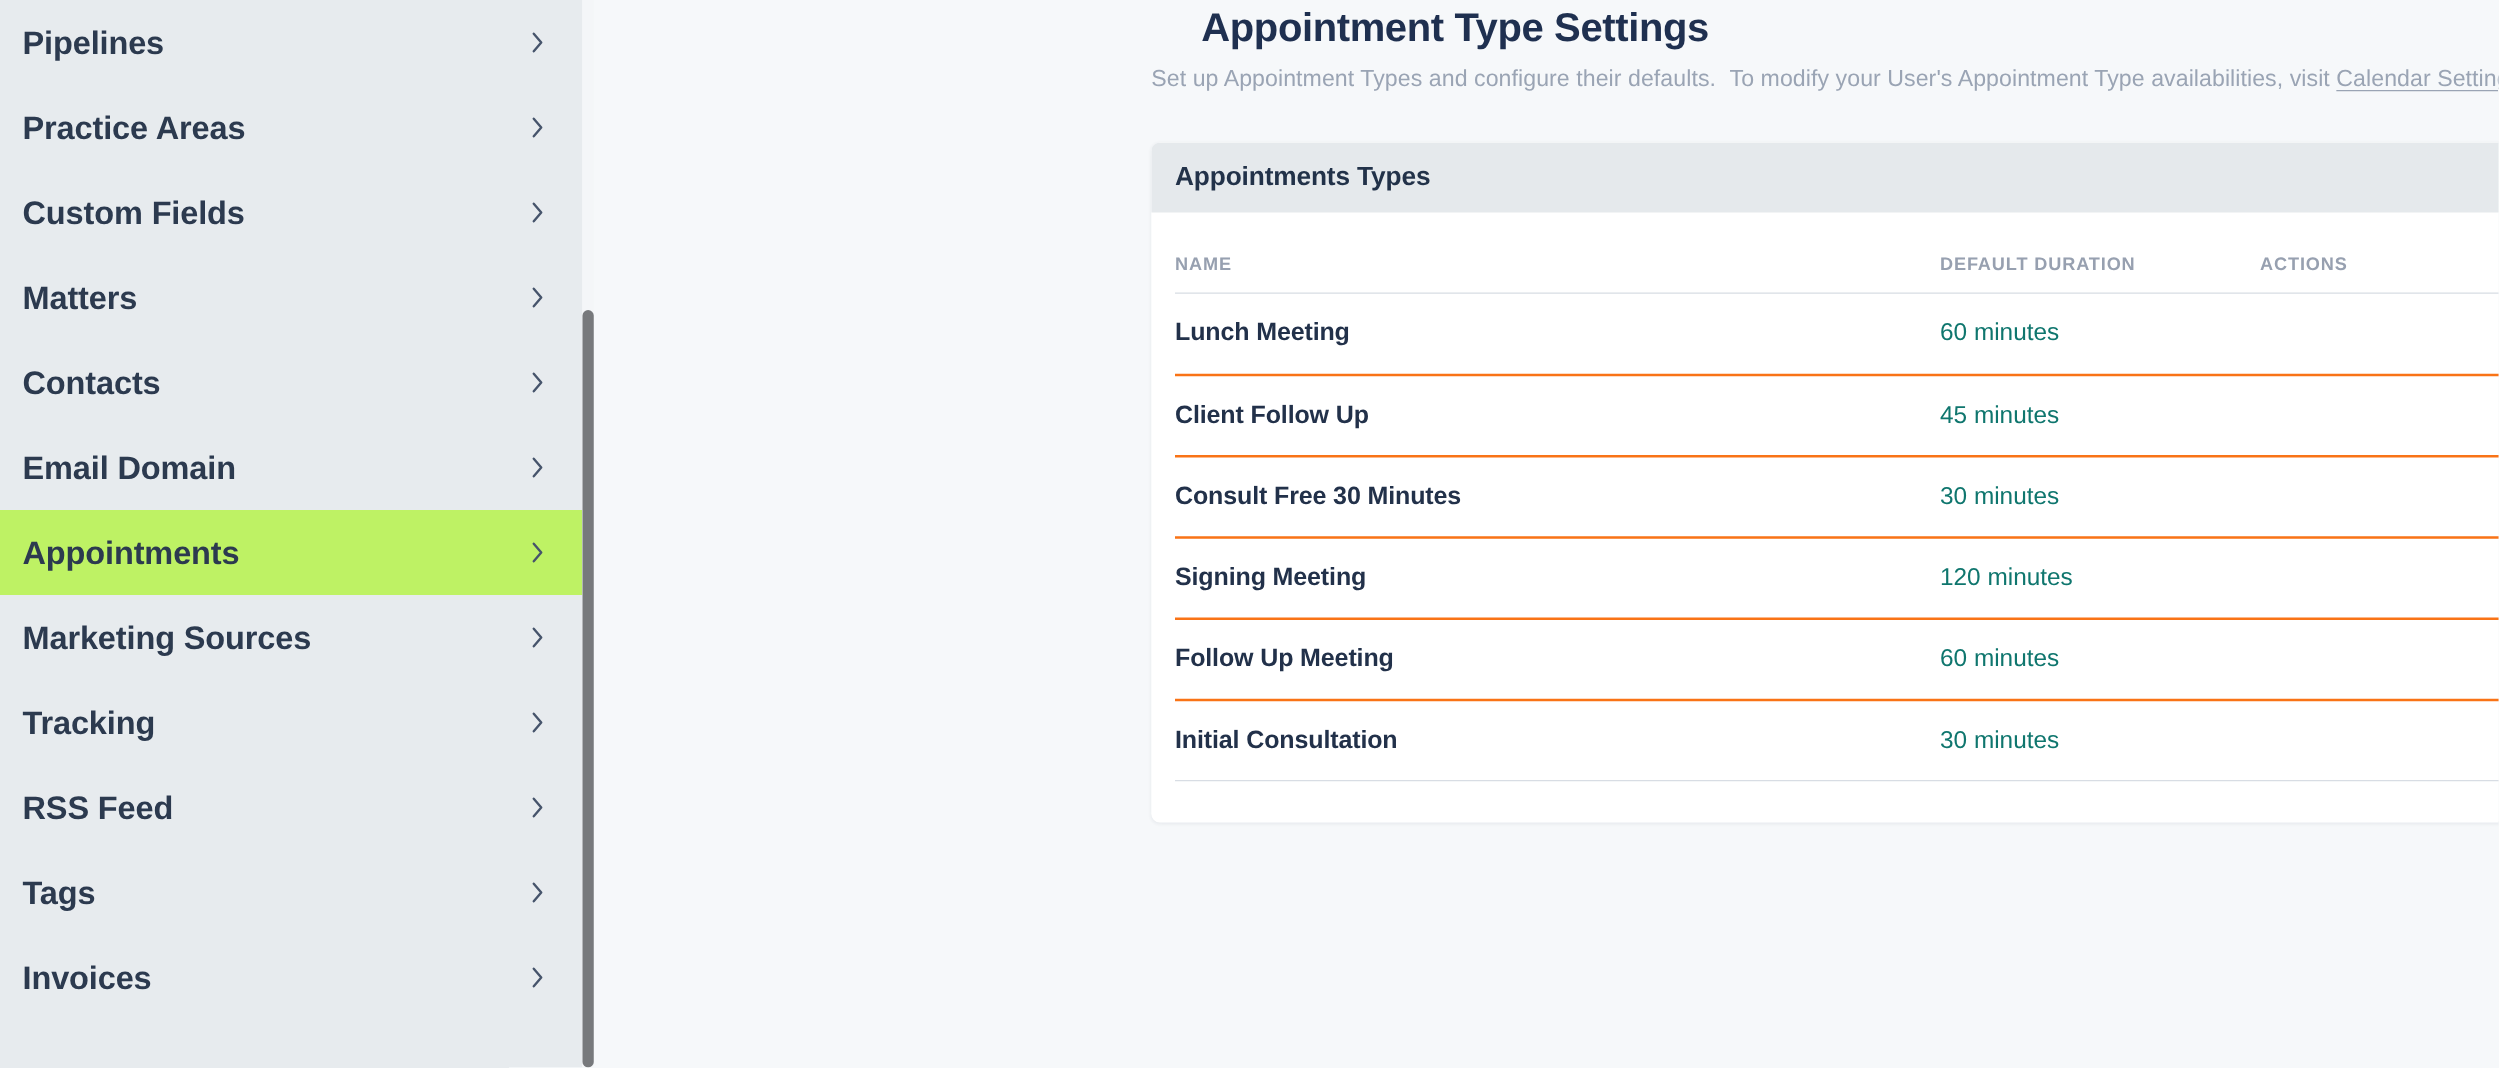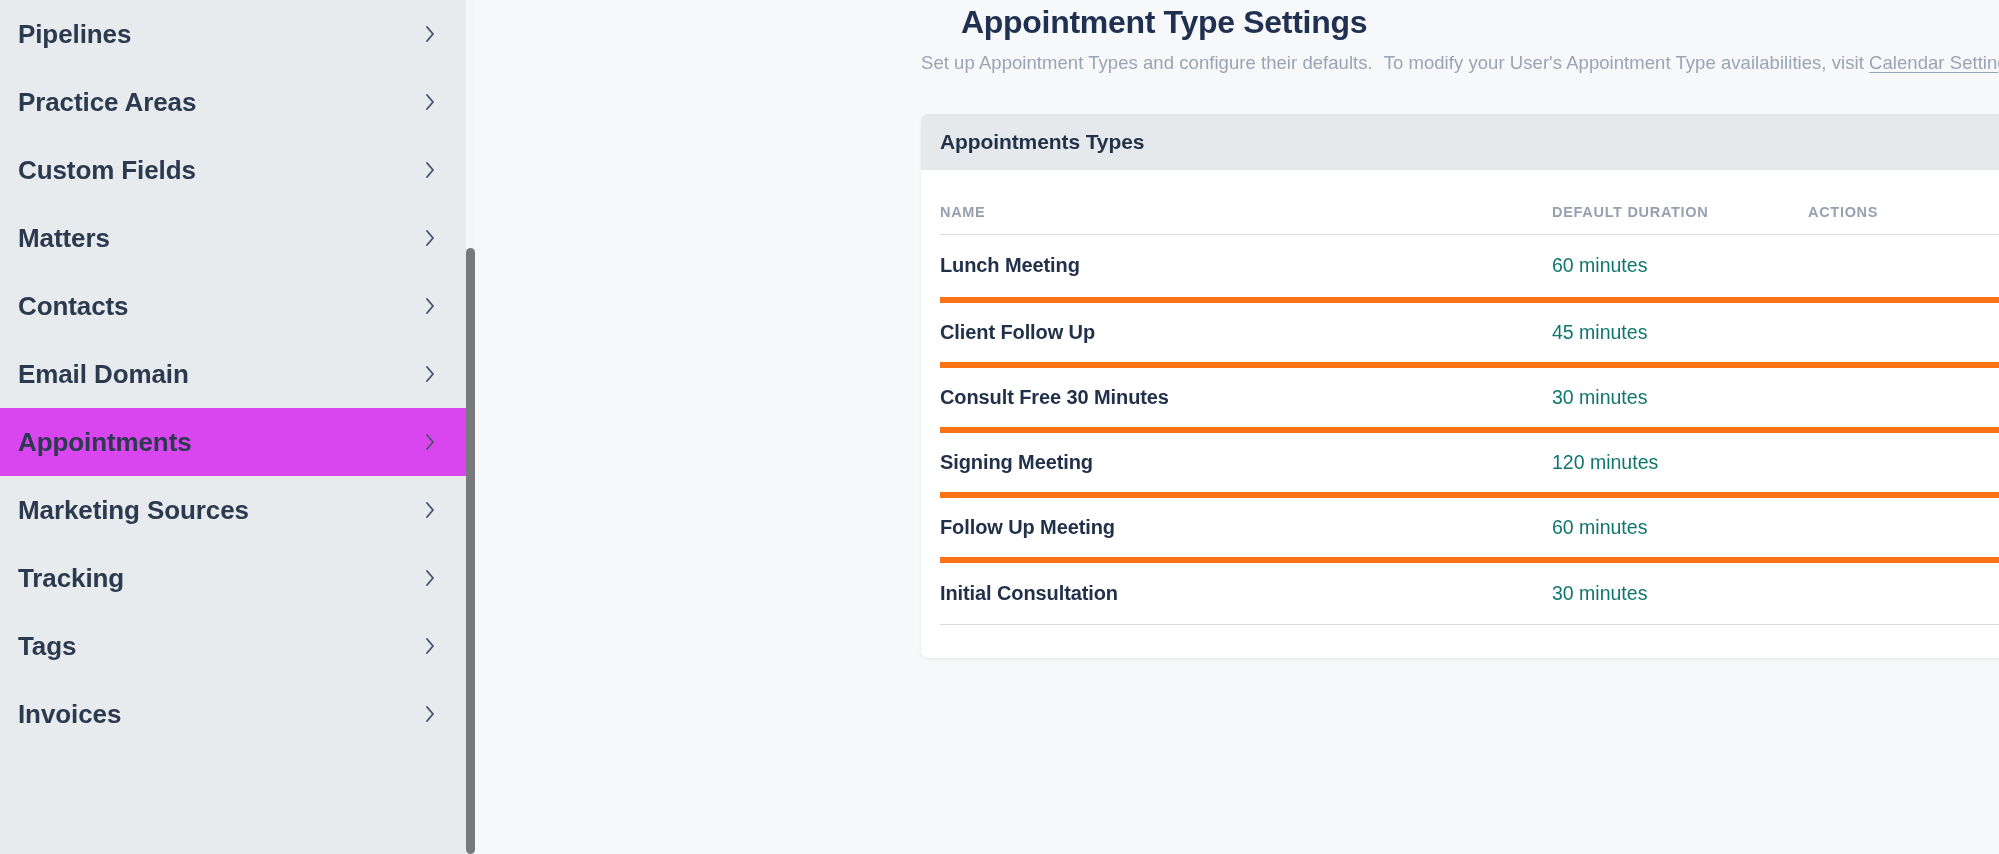--- a/index.html
+++ b/index.html
@@ -37,21 +37,21 @@
   .nav-item {
     position: relative;
     height: 68px;
     display: flex;
     align-items: center;
     padding: 0 30px 0 18px;
     cursor: pointer;
   }
 
   .nav-item.active {
-    background: #d946ef;
+    background: #bef264;
   }
 
   .nav-label {
     font-size: 26px;
     font-weight: bold;
     color: #2c3a4f;
     letter-spacing: -0.1px;
     white-space: nowrap;
   }
 
@@ -168,21 +168,21 @@
     padding: 34px 0 14px 0;
     border-bottom: 1.5px solid #d8dde4;
     vertical-align: bottom;
   }
 
   th.col-name    { width: 612px; padding-left: 13px; }
   th.col-dur     { width: 256px; }
   th.col-actions { width: auto;  padding-bottom: 16px; }
 
   table.apt-table td {
-    border-bottom: 6px solid #f97316;
+    border-bottom: 2px solid #f97316;
     padding: 0;
     height: 65px;
     vertical-align: middle;
   }
   table.apt-table tr:last-child td { border-bottom: 1.5px solid #d8dde4; }
 
   .cell-name {
     font-size: 20px;
     font-weight: bold;
     color: #22314a;
@@ -266,20 +266,28 @@
         <li class="nav-item">
           <span class="nav-label">Marketing Sources</span>
           <span class="chevron">
             <svg viewBox="0 0 12 20" fill="none" stroke="currentColor" stroke-width="1.9" stroke-linecap="round" stroke-linejoin="round">
               <path d="M3 3l6 7-6 7"></path>
             </svg>
           </span>
         </li>
         <li class="nav-item">
           <span class="nav-label">Tracking</span>
+          <span class="chevron">
+            <svg viewBox="0 0 12 20" fill="none" stroke="currentColor" stroke-width="1.9" stroke-linecap="round" stroke-linejoin="round">
+              <path d="M3 3l6 7-6 7"></path>
+            </svg>
+          </span>
+        </li>
+        <li class="nav-item">
+          <span class="nav-label">RSS Feed</span>
           <span class="chevron">
             <svg viewBox="0 0 12 20" fill="none" stroke="currentColor" stroke-width="1.9" stroke-linecap="round" stroke-linejoin="round">
               <path d="M3 3l6 7-6 7"></path>
             </svg>
           </span>
         </li>
         <li class="nav-item">
           <span class="nav-label">Tags</span>
           <span class="chevron">
             <svg viewBox="0 0 12 20" fill="none" stroke="currentColor" stroke-width="1.9" stroke-linecap="round" stroke-linejoin="round">

